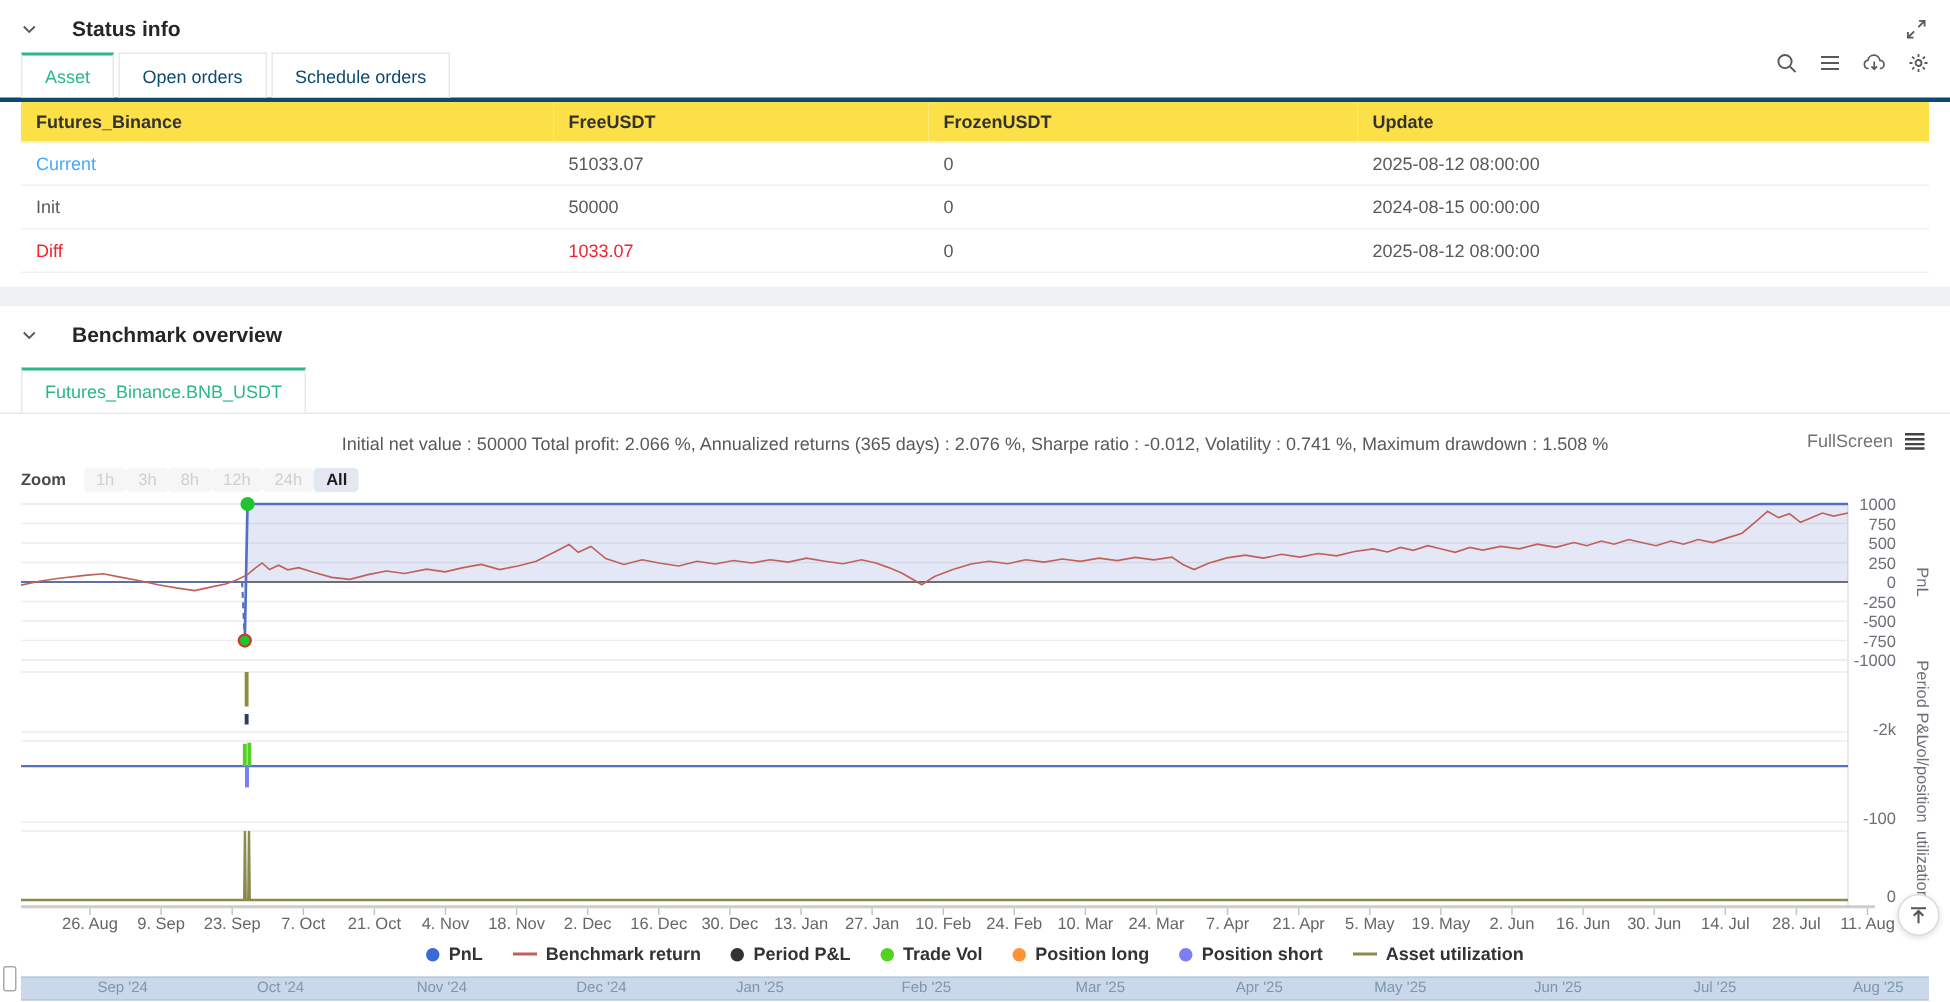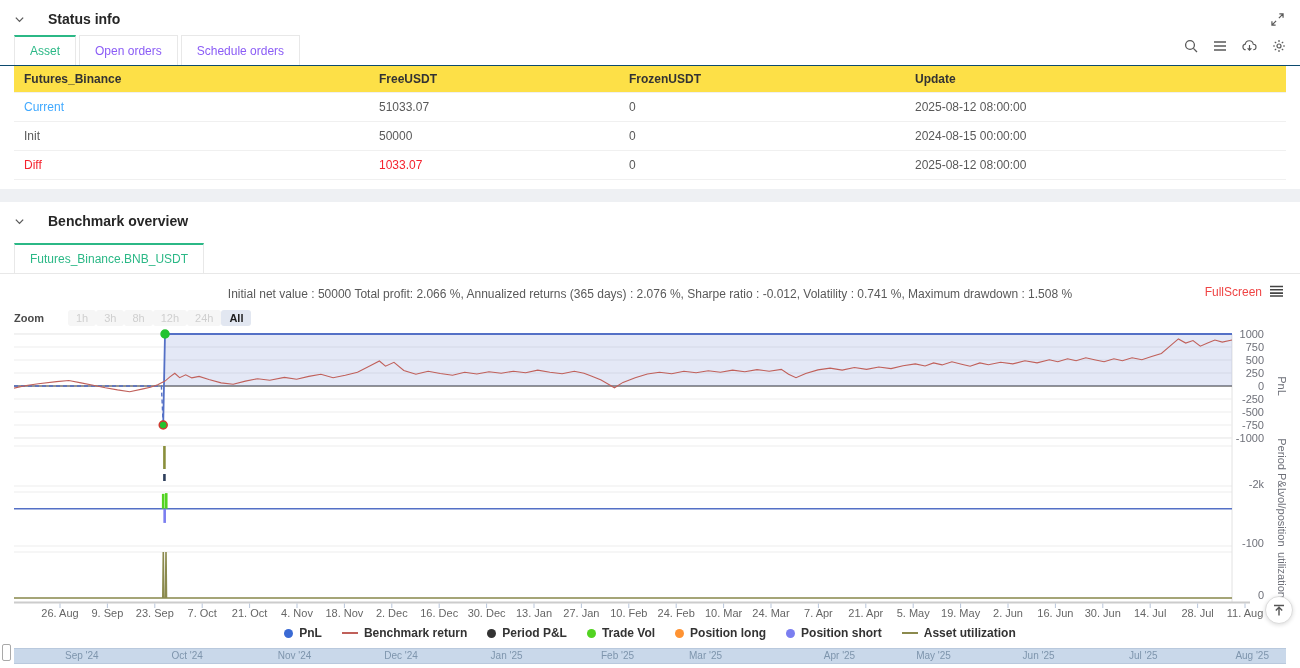--- a/index.html
+++ b/index.html
@@ -2,37 +2,37 @@
 <html><head>
 <meta charset="utf-8">
 <style>
   html,body{margin:0;padding:0}
   body{width:1300px;height:668px;background:#eef0f3;font-family:"Liberation Sans","DejaVu Sans",sans-serif;position:relative;overflow:hidden;color:#262626}
   .card{background:#fff;position:relative}
   #card-status{padding-bottom:9px}
   .card-head{display:flex;align-items:center;gap:23px;padding:11px 14px 8px;font-size:14px;font-weight:700;color:#262626}
   .chev{width:11px;height:11px;flex:0 0 auto}
   .head-right{margin-left:auto;display:flex;align-items:center;color:#595959}
-  .tabs-row{display:flex;align-items:center;border-bottom:1px solid #0c4a6e;padding:0 14px;position:relative}
-  .tab{display:inline-flex;align-items:center;height:30px;padding:0 15px;font-size:12px;color:#8b5cf6;background:#fff;border:1px solid #e8e8e8;border-bottom:none;margin-right:3px;cursor:pointer;box-sizing:border-box}
+  .tabs-row{display:flex;align-items:flex-start;border-bottom:3px solid #0c4a6e;padding:0 14px;position:relative}
+  .tab{display:inline-flex;align-items:center;height:30px;padding:0 15px;font-size:12px;color:#0c4a6e;background:#fff;border:1px solid #e8e8e8;border-bottom:none;margin-right:3px;cursor:pointer;box-sizing:border-box}
   .tab.active{color:#2bb886;border-top:2px solid #2bb886;font-weight:500}
   .tab-icons{margin-left:auto;display:flex;align-items:center;gap:15px;padding-bottom:8px;color:#595959}
   .tab-icons svg{display:block}
   table{width:1272px;margin:0 14px;border-collapse:collapse;font-size:12px;table-layout:fixed}
   th{background:#fde047;text-align:left;font-weight:700;color:#333;padding:6px 10px;border-bottom:1px solid #f0f0f0;height:14px}
   td{padding:7px 10px;border-bottom:1px solid #f0f0f0;color:#595959;height:12px}
   .link-blue{color:#40a9ff}
   .text-red{color:#f5222d}
   #gap{height:13px;background:#eef0f3}
   #card-earn{height:472px}
   .single-tab-row{display:flex;align-items:flex-end;border-bottom:1px solid #e8e8e8;padding:0 14px;margin-top:6px}
   .summary-row{position:relative;text-align:center;font-size:12px;color:#595959;padding:13px 0 4px}
-  .fullscreen{position:absolute;right:16px;top:11px;display:flex;align-items:flex-start;gap:7px;font-size:12px;color:#ef4444;cursor:pointer}
+  .fullscreen{position:absolute;right:16px;top:11px;display:flex;align-items:center;gap:7px;font-size:12px;color:#737373;cursor:pointer}
   .zoom-row{display:flex;align-items:center;gap:6px;padding:7px 14px 2px;font-size:11px}
-  .zoom-label{font-weight:700;color:#4a4a4a;margin-right:18px}
+  .zoom-label{font-weight:700;color:#4a4a4a;margin-right:6px}
   .zoom-btn{padding:2px 8px;border-radius:3px;background:#f6f6f6;color:#cfcfcf;cursor:default}
   .zoom-btn.active{background:#e2e7f1;color:#1c1c1c;font-weight:700;cursor:pointer}
   #chart-wrap{margin-left:14px}
   #legend{display:flex;justify-content:center;align-items:center;gap:20px;height:16px;font-size:12px;font-weight:700;color:#333;margin-top:1px}
   .lg-item{display:flex;align-items:center;gap:6px;cursor:pointer}
   .lg-dot{width:9px;height:9px;border-radius:50%}
   .lg-line{width:16px;height:2px}
   #navigator{position:relative;margin:7px 14px 0;height:14px;background:#c9d8ea;border-top:1px solid #b9c9dd;border-bottom:1px solid #b9c9dd;cursor:pointer}
   .nav-label{position:absolute;top:1px;font-size:10px;color:#7e95ad;white-space:nowrap}
   #nav-handle{position:absolute;left:2px;top:644px;width:7px;height:15px;background:#fff;border:1px solid #a9a9a9;border-radius:2px;cursor:ew-resize}
@@ -289,21 +289,21 @@
         <span>Asset utilization</span>
       </span>
     </div>
   <div id="navigator">
       <span class="nav-label" style="left: 51px;">Sep '24</span>
       <span class="nav-label" style="left: 157.4px;">Oct '24</span>
       <span class="nav-label" style="left: 263.8px;">Nov '24</span>
       <span class="nav-label" style="left: 370.2px;">Dec '24</span>
       <span class="nav-label" style="left: 476.6px;">Jan '25</span>
       <span class="nav-label" style="left: 563px; margin-left: 24px;">Feb '25</span>
-      <span class="nav-label" style="left: 675px;">Mar '25</span>
+      <span class="nav-label" style="left: 703px;">Mar '25</span>
       <span class="nav-label" style="left: 795.8px; margin-left: 14px;">Apr '25</span>
       <span class="nav-label" style="left: 902.2px;">May '25</span>
       <span class="nav-label" style="left: 1008.6px;">Jun '25</span>
       <span class="nav-label" style="left: 1115px;">Jul '25</span>
       <span class="nav-label" style="left: 1221.4px;">Aug '25</span>
     </div>
 </div>
 
 <div id="nav-handle"></div>
 

